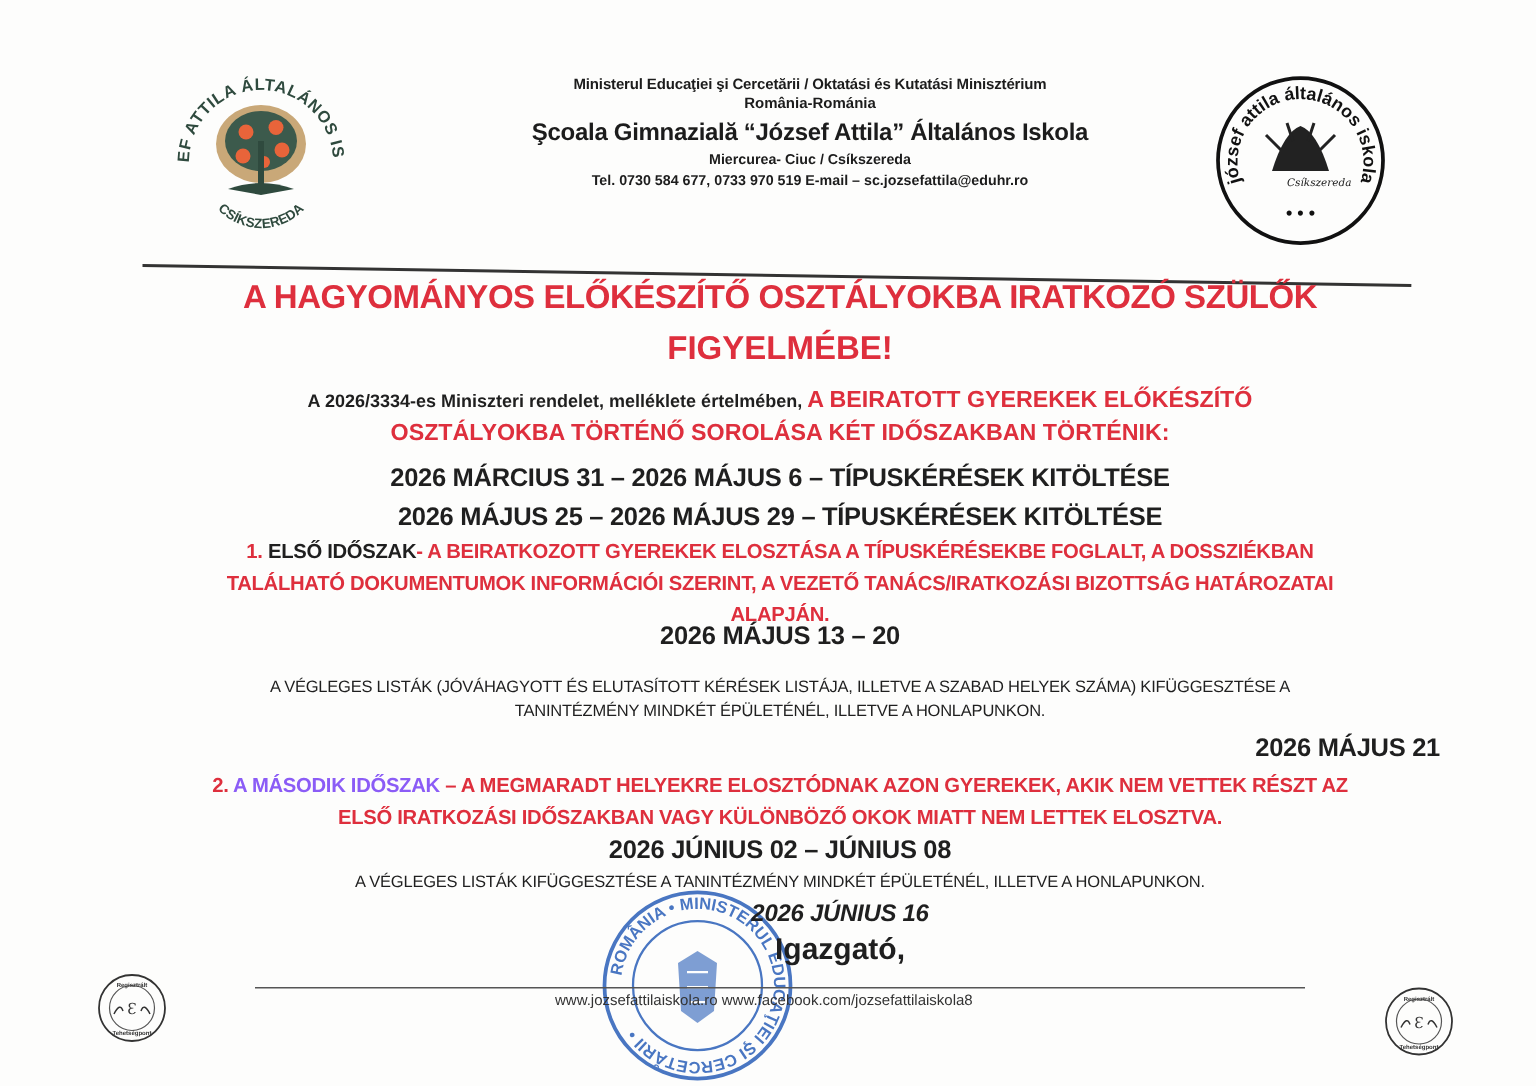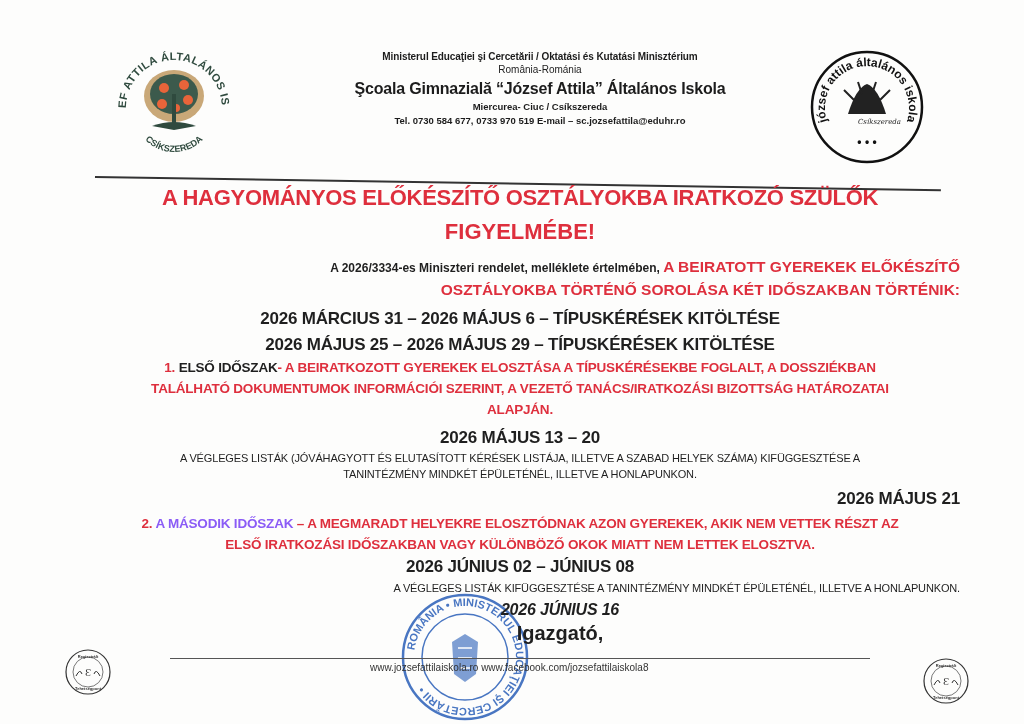--- a/index.html
+++ b/index.html
@@ -9,48 +9,48 @@
       font-family: "Liberation Sans", sans-serif;
       color: #1c1c1c;
       position: relative;
     }
     .abs { position: absolute; }
     .red { color: #de2f3d; }
 
     
     .hdr { left: 300px; top: 50px; width: 480px; text-align: center; }
     .hdr .l1 { font-size: 10px; font-weight: bold; line-height: 14px; letter-spacing: -0.1px; }
-    .hdr .l2 { font-size: 10px; font-weight: normal; line-height: 12px; }
+    .hdr .l2 { font-size: 10px; font-weight: bold; line-height: 12px; }
     .hdr .l3 { font-size: 16px; font-weight: bold; line-height: 22px; margin-top: 2px; letter-spacing: -0.2px; }
     .hdr .l4, .hdr .l5, .hdr .l6 { font-size: 9.5px; font-weight: bold; line-height: 14px; }
 
     .logo-left { left: 112px; top: 38px; width: 124px; height: 124px; }
     .logo-right { left: 808px; top: 48px; width: 118px; height: 118px; }
 
     .sep { left: 95px; top: 176px; width: 846px; height: 1.5px; background: #333; transform: rotate(0.9deg); transform-origin: left center; }
 
     
     .center-block { left: 80px; width: 880px; text-align: center; }
     .title1 { top: 184px; font-size: 22px; font-weight: bold; letter-spacing: -0.3px; line-height: 28px; }
     .title2 { top: 218px; font-size: 22px; font-weight: bold; line-height: 28px; }
-    .intro { top: 256px; font-size: 15.5px; line-height: 22px; font-weight: bold; text-align: right; }
+    .intro { top: 256px; font-size: 15.5px; line-height: 22px; font-weight: bold; }
     .intro .normal { font-size: 12px; font-weight: bold; color: #1f1f1f; }
     .date { font-size: 17px; font-weight: bold; color: #1f1f1f; letter-spacing: -0.2px; }
     .d1 { top: 307px; line-height: 24px; }
     .d2 { top: 333px; line-height: 24px; }
     .p1 { top: 357px; font-size: 13.5px; font-weight: bold; line-height: 21px; letter-spacing: -0.2px; }
     .p1 .lbl { color: #1f1f1f; }
-    .d3 { top: 427px; line-height: 22px; }
+    .d3 { top: 413px; line-height: 22px; }
     .note { font-size: 11px; font-weight: normal; color: #1f1f1f; line-height: 16px; letter-spacing: -0.15px; }
     .n1 { top: 450px; }
     .d4 { top: 488px; line-height: 22px; text-align: right; }
     .p2 { top: 513px; font-size: 13.5px; font-weight: bold; line-height: 21px; letter-spacing: -0.2px; }
     .p2 .lbl { color: #8b5cf6; }
     .d5 { top: 556px; line-height: 22px; }
-    .n2 { top: 580px; text-align: right; }
+    .n2 { top: 580px; }
     .d6 { top: 599px; line-height: 22px; left: 400px; width: 320px; font-size: 16px; font-style: italic; }
     .sig { top: 622px; left: 400px; width: 320px; text-align: center; font-size: 20px; font-weight: bold; color: #1f1f1f; }
 
     .foot-line { left: 170px; top: 658px; width: 700px; height: 1px; background: #555; }
     .foot-url { left: 370px; top: 662px; font-size: 10px; color: #333; }
 
     .stamp-blue { left: 400px; top: 592px; width: 130px; height: 130px; opacity: 0.85; }
     .seal-small-left { left: 64px; top: 648px; width: 48px; height: 48px; }
     .seal-small-right { left: 922px; top: 657px; width: 48px; height: 48px; }
   </style>

